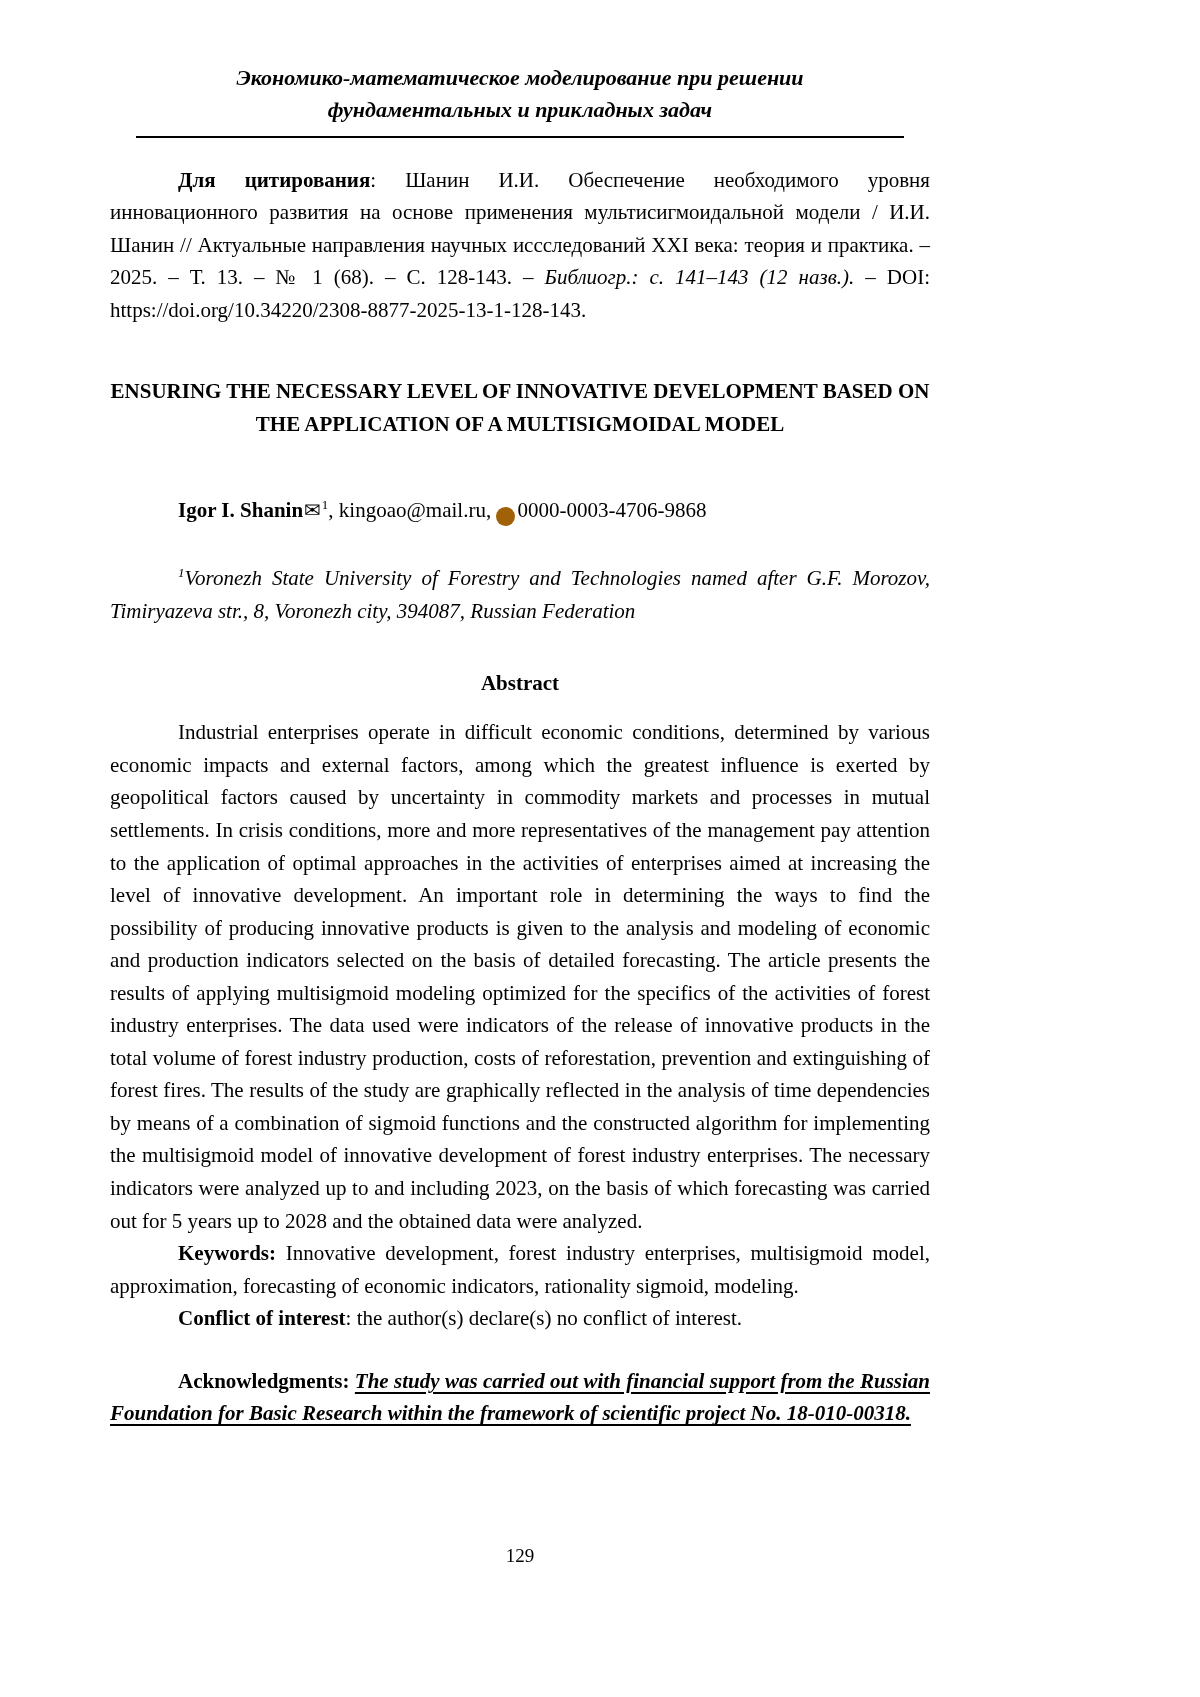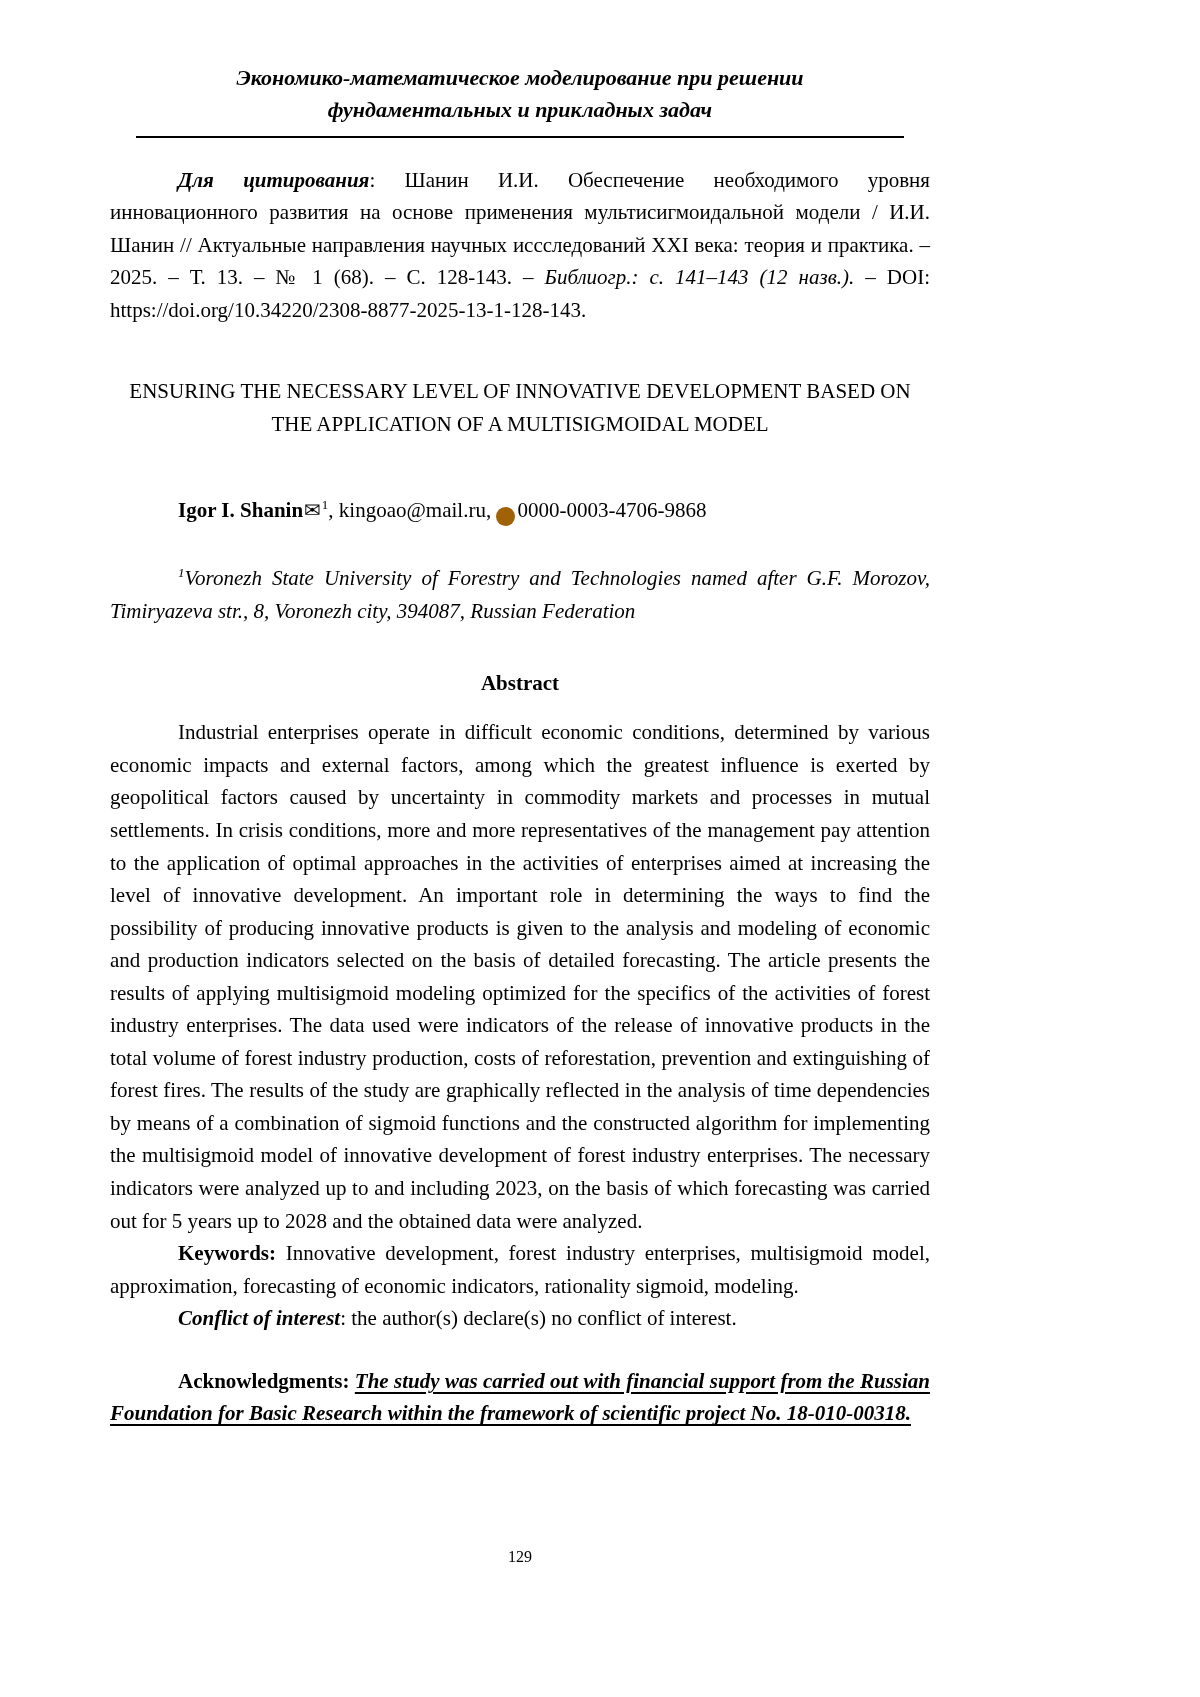--- a/index.html
+++ b/index.html
@@ -16,41 +16,41 @@
     background: #ffffff;
     color: #000000;
     font-family: "Liberation Serif", "DejaVu Serif", serif;
     font-size: 21px;
     overflow: hidden;
   }
   p { margin: 0; line-height: 1.55; text-align: justify; }
   .indent { text-indent: 68px; }
   .bold { font-weight: 700; }
   .italic { font-style: italic; }
-  .bold-italic { font-weight: 700; font-style: italic; }
+  .bold-italic { font-weight: 700; }
 
   .journal-header {
     text-align: center;
     font-weight: 700;
     font-style: italic;
     font-size: 22px;
     line-height: 1.45;
   }
   .header-rule {
     border-bottom: 2.5px solid #000;
     margin: 10px 26px 0 26px;
     height: 0;
   }
 
   .citation { margin-top: 26px; }
 
   .paper-title {
     margin-top: 48px;
     text-align: center;
-    font-weight: 400;
+    font-weight: 700;
     line-height: 1.6;
   }
 
   .author-line { margin-top: 52px; text-align: left; }
   .envelope {
     font-style: normal;
     font-weight: 400;
     font-size: 20px;
     padding: 0 1px;
   }
@@ -89,21 +89,21 @@
     text-decoration: underline;
     text-underline-offset: 4px;
   }
 
   .page-number {
     position: absolute;
     left: 0;
     bottom: 132px;
     width: 100%;
     text-align: center;
-    font-size: 16px;
+    font-size: 19px;
     line-height: 1;
   }
 </style>
 </head>
 <body>
 
 <div class="page">
 
   <header class="journal-header">
     <div>Экономико-математическое моделирование при решении</div>

